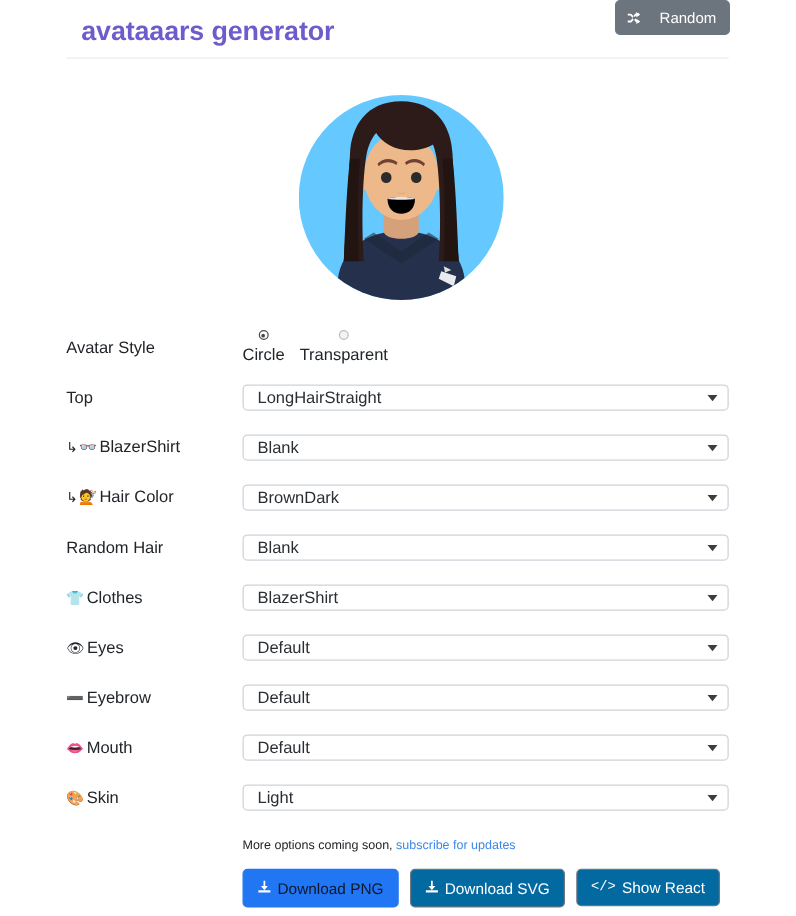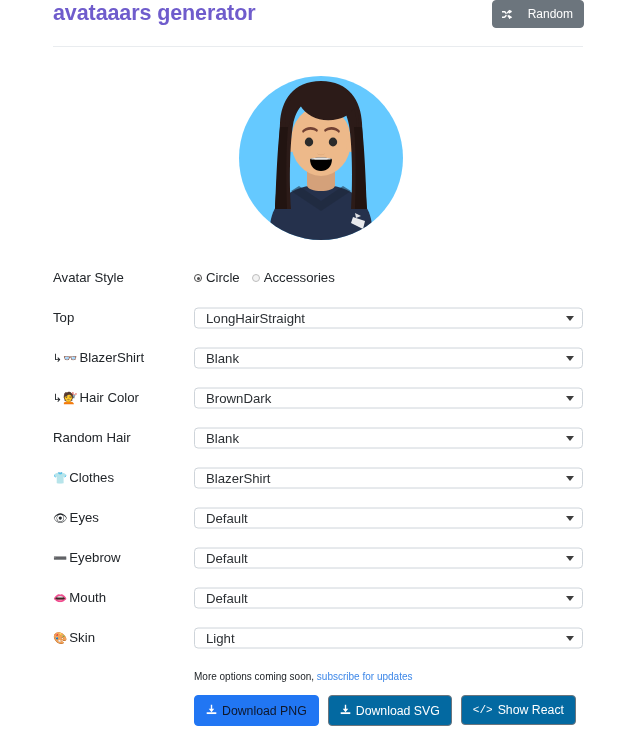--- a/index.html
+++ b/index.html
@@ -25,21 +25,21 @@
   }
   .app-title {
     position: absolute;
     left: 53px;
     top: -1px;
     font-size: 21.5px;
     font-weight: bold;
     color: #6f5ccc;
     letter-spacing: -0.1px;
     line-height: 28px;
-    margin: 0;
+    margin: 12px;
   }
   .random-btn {
     position: absolute;
     right: 53px;
     top: 0px;
     background: #6c757d;
     color: #ffffff;
     border: 1px solid #6c757d;
     border-radius: 4px;
     font-size: 12px;
@@ -130,20 +130,21 @@
     gap: 4px;
     font-size: 13.2px;
     line-height: 16px;
   }
   .radio-item {
     display: inline-flex;
     align-items: center;
     gap: 4px;
     cursor: pointer;
     margin-right: 8px;
+    flex-direction: column;
   }
   .radio-dot {
     width: 8px;
     height: 8px;
     border-radius: 50%;
     border: 1px solid #767676;
     background: #ffffff;
     box-sizing: border-box;
     flex: 0 0 auto;
     position: relative;
@@ -331,21 +332,21 @@
       <span>Avatar Style</span>
     </div>
     <div class="control">
       <div class="radio-group">
         <label class="radio-item">
           <span class="radio-dot on"></span>
           <span class="radio-label">Circle</span>
         </label>
         <label class="radio-item">
           <span class="radio-dot off"></span>
-          <span class="radio-label">Accessories</span>
+          <span class="radio-label">Transparent</span>
         </label>
       </div>
     </div>
   </div>
 
   <div class="row">
     <div class="row-label">
       <span>Top</span>
     </div>
     <div class="control">

